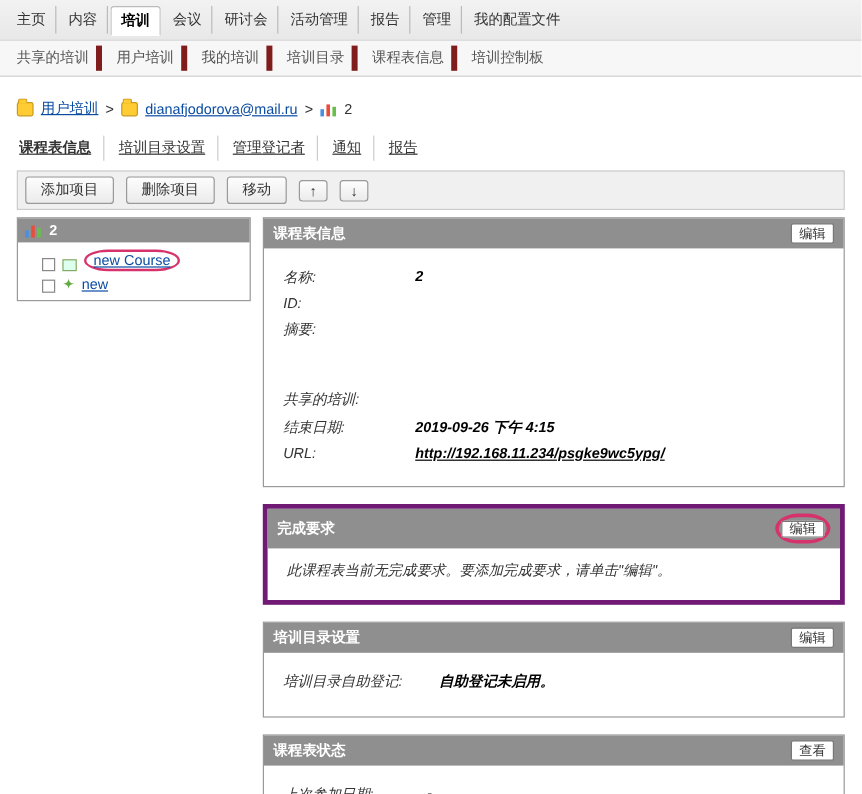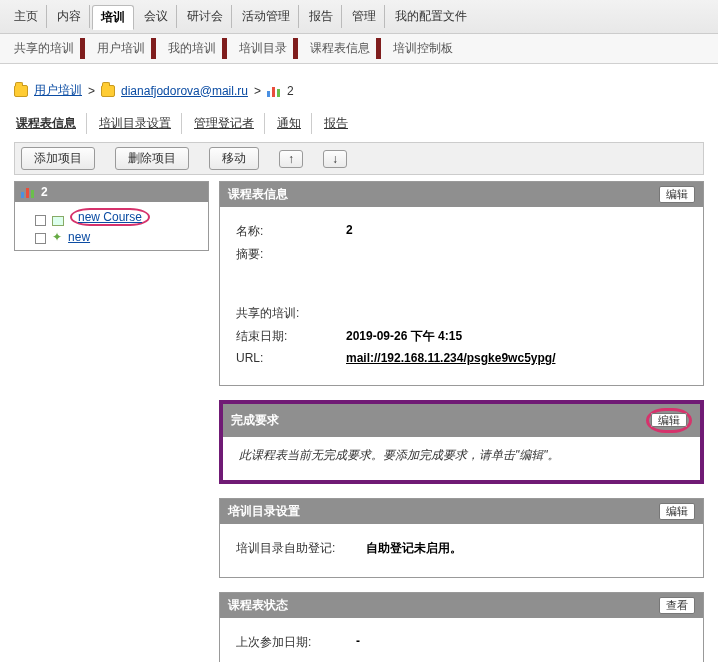--- a/index.html
+++ b/index.html
@@ -92,21 +92,21 @@
     color: #333; cursor: pointer; text-decoration: underline;
   }
   .subtabs .st.sel { font-weight: bold; text-decoration: underline; }
   .subtabs .st:last-child { border-right:none; }
 
   
   .toolbar {
     background: #f0f0f0;
     border: 1px solid #ccc;
     padding: 4px 6px;
-    display: flex; gap: 20px; align-items: center;
+    display: flex; gap: 10px; align-items: center;
     margin-bottom: 6px;
   }
   .btn {
     background: linear-gradient(#fdfdfd, #ebebeb);
     border: 1px solid #9a9a9a;
     border-radius: 3px;
     padding: 2px 12px;
     font-size: 12px;
     cursor: pointer;
     color: #333;
@@ -147,21 +147,21 @@
     background: #8f8f8f; color: #fff; font-weight: bold;
     padding: 4px 8px;
     display: flex; justify-content: space-between; align-items: center;
   }
   .panel-head .ebtn {
     background: #fff; color: #333; border: 1px solid #777;
     border-radius: 2px; padding: 0 6px; font-size: 11px; cursor: pointer;
     font-weight: normal;
   }
   .panel-body { padding: 10px 16px 14px 16px; }
-  .kv { display: flex; margin: 6px 0; }
+  .kv { display: flex; margin: 6px 0; font-style: italic; }
   .kv .k { width: 110px; color: #333; }
   .kv .v { font-weight: bold; color: #000; }
   .kv .v.link { font-weight: bold; text-decoration: underline; }
   .note { font-style: italic; color: #333; margin: 10px 16px 16px 16px ; font-size:12px;}
   .circled-btn {
     border: 3px solid #d6336c; border-radius: 50%/60%;
     padding: 2px 2px;
     display:inline-block;
   }
 </style>
@@ -252,34 +252,38 @@
         <div class="panel-head">
           <span>课程表信息</span>
           <span class="ebtn">编辑</span>
         </div>
         <div class="panel-body">
           <div class="kv">
               <span class="k">名称:</span>
               <span class="v">2</span>
             </div>
           <div class="kv">
+              <span class="k">ID:</span>
+              <span class="v"></span>
+            </div>
+          <div class="kv">
               <span class="k">摘要:</span>
               <span class="v"></span>
             </div>
           <div style="height:30px;"></div>
           <div class="kv">
               <span class="k">共享的培训:</span>
             </div>
           <div class="kv">
               <span class="k">结束日期:</span>
               <span class="v">2019-09-26 下午 4:15</span>
             </div>
           <div class="kv">
               <span class="k">URL:</span>
-              <a class="v link">mail://192.168.11.234/psgke9wc5ypg/</a>
+              <a class="v link">http://192.168.11.234/psgke9wc5ypg/</a>
             </div>
         </div>
       </div>
 
       <div style="border:4px solid #701a75; margin-bottom:14px;">
         <div class="panel-head">
           <span>完成要求</span>
           <span class="circled-btn"><span class="ebtn">编辑</span></span>
         </div>
         <div class="note">此课程表当前无完成要求。要添加完成要求，请单击"编辑"。</div>

